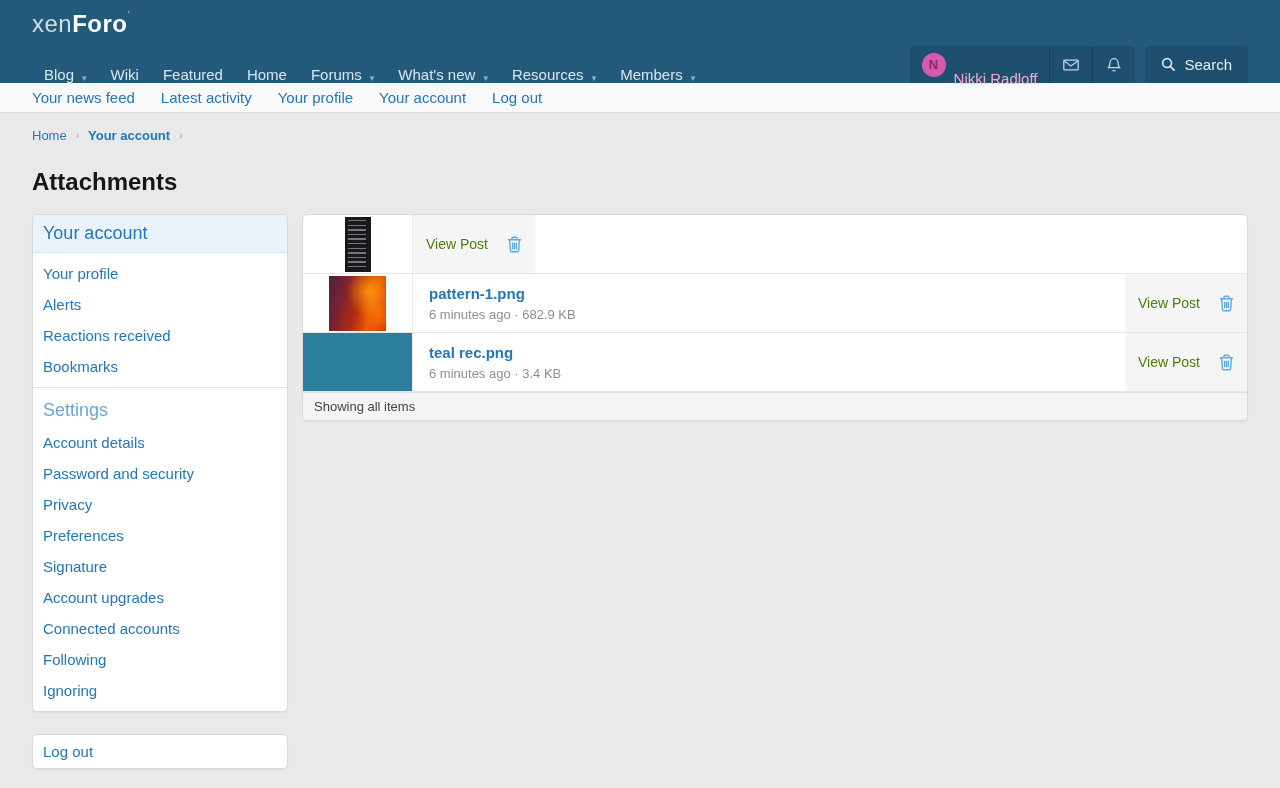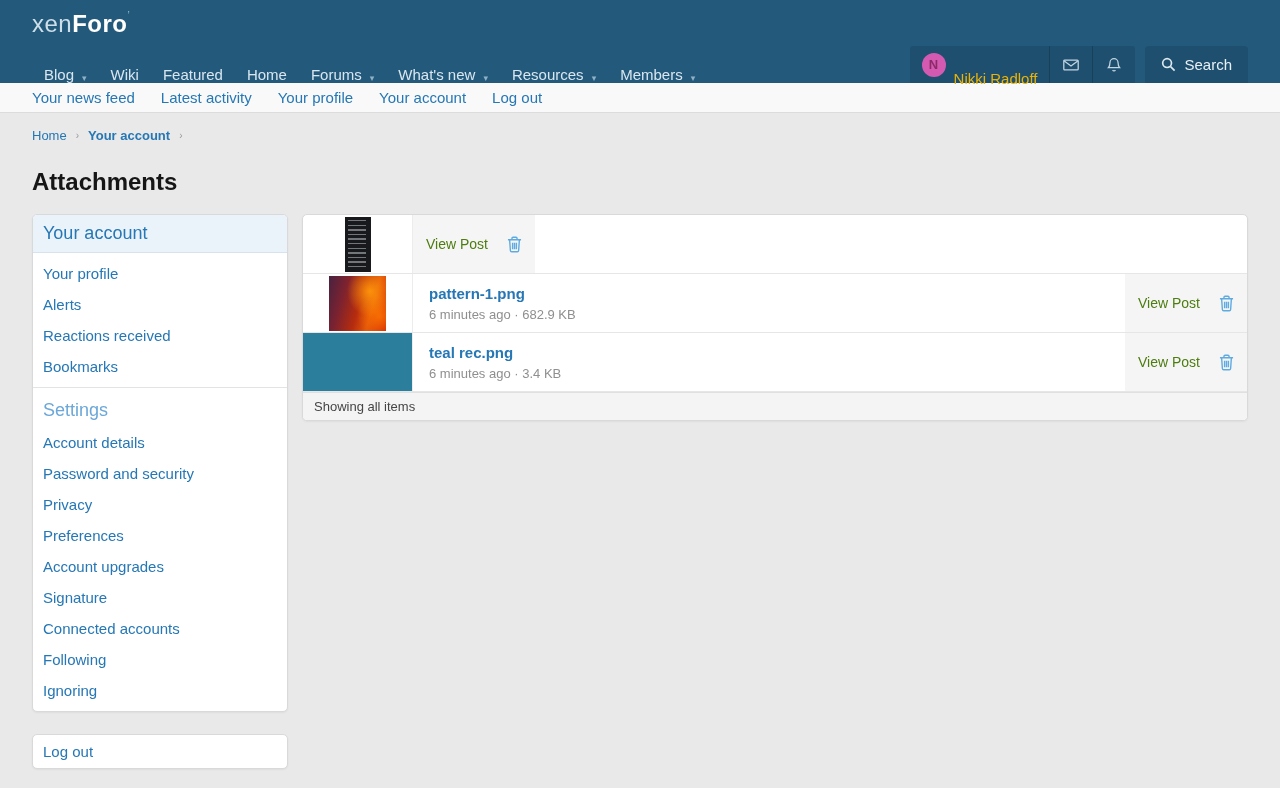--- a/index.html
+++ b/index.html
@@ -34,21 +34,21 @@
     background:#1e4f6e; border-radius:3px 3px 0 0; height:37px;
     display:flex; align-items:stretch;
   }
   .visitor-seg { display:flex; align-items:center; padding:0 12px; cursor:pointer; }
   .visitor-seg + .visitor-seg { border-left:1px solid rgba(0,0,0,.18); }
   .avatar {
     width:24px; height:24px; border-radius:50%; background:#d45ab1;
     color:#8c2a67; font-size:13px; font-weight:700;
     display:flex; align-items:center; justify-content:center; margin-right:8px;
   }
-  .visitor-name { color:#eab308; font-size:15px;margin-top:28px; }
+  .visitor-name { color:#f9a8d4; font-size:15px;margin-top:28px; }
   .hdr-ico { width:18px; height:18px; stroke:#c3d6e4; fill:none; stroke-width:1.4; }
 
   .search-btn {
     margin-left:10px; background:#1e4f6e; border-radius:4px 4px 0 0; height:37px;
     display:flex; align-items:center; gap:8px; padding:0 16px; cursor:pointer;
     border:none; color:#e8f0f6; font-size:15px; font-family:inherit;
   }
   .search-ico { width:15px; height:15px; stroke:#dce8f0; fill:none; stroke-width:1.8; }
 
   
@@ -220,22 +220,22 @@
         <a class="side-link">Alerts</a>
         <a class="side-link">Reactions received</a>
         <a class="side-link">Bookmarks</a>
       </div>
       <div class="side-group">
         <span class="side-subhead">Settings</span>
         <a class="side-link">Account details</a>
         <a class="side-link">Password and security</a>
         <a class="side-link">Privacy</a>
         <a class="side-link">Preferences</a>
+        <a class="side-link">Signature</a>
         <a class="side-link">Account upgrades</a>
-        <a class="side-link">Signature</a>
         <a class="side-link">Connected accounts</a>
         <a class="side-link">Following</a>
         <a class="side-link">Ignoring</a>
       </div>
     </div>
     <div class="panel logout-panel">
       <a class="side-link">Log out</a>
     </div>
   </div>
 

